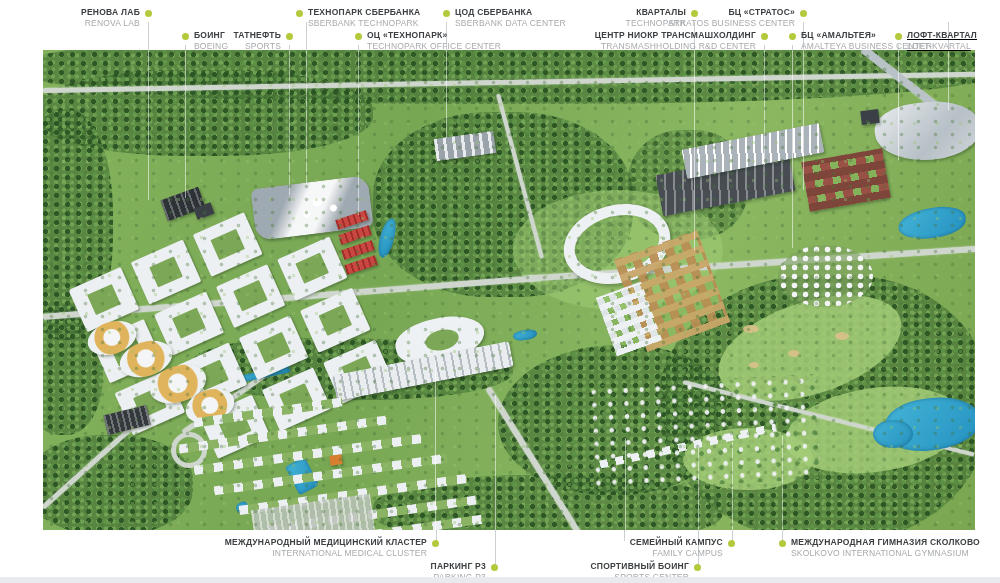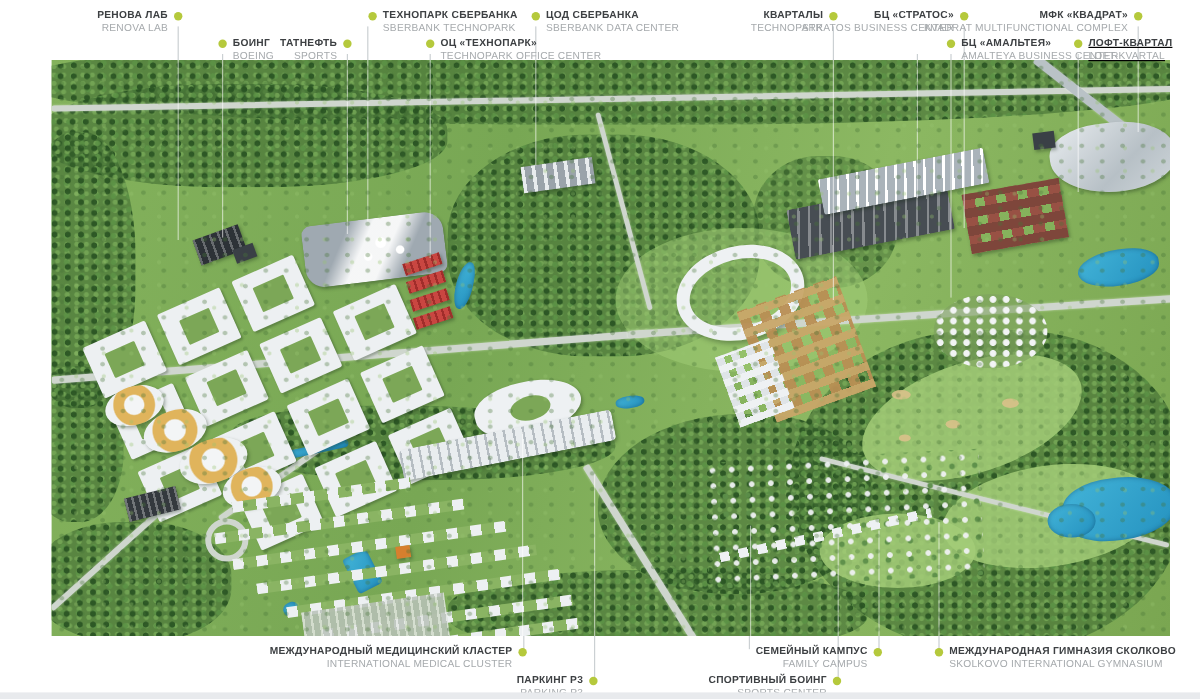--- a/index.html
+++ b/index.html
@@ -243,21 +243,21 @@
         <div class="en">BOEING</div>
       </div>
   </div>
   <div class="co co-r" style="right:707px;top:30px;">
     <div class="txt">
         <div class="ru">ТАТНЕФТЬ</div>
         <div class="en">SPORTS</div>
       </div>
     <span class="dot"></span>
   </div>
-  <div class="co co-l" style="left:307px;top:7px;">
+  <div class="co co-l" style="left:296px;top:7px;">
     <span class="dot"></span>
     <div class="txt">
         <div class="ru">ТЕХНОПАРК СБЕРБАНКА</div>
         <div class="en">SBERBANK TECHNOPARK</div>
       </div>
   </div>
   <div class="co co-l" style="left:355px;top:30px;">
     <span class="dot"></span>
     <div class="txt">
         <div class="ru">ОЦ «ТЕХНОПАРК»</div>
@@ -271,41 +271,41 @@
         <div class="en">SBERBANK DATA CENTER</div>
       </div>
   </div>
   <div class="co co-r" style="right:302px;top:7px;">
     <div class="txt">
         <div class="ru">КВАРТАЛЫ</div>
         <div class="en">TECHNOPARK</div>
       </div>
     <span class="dot"></span>
   </div>
+  <div class="co co-r" style="right:232px;top:30px;">
+    <div class="txt">
+        <div class="ru">ЦЕНТР НИОКР ТРАНСМАШХОЛДИНГ</div>
+        <div class="en">TRANSMASHHOLDING R&amp;D CENTER</div>
+      </div>
+    <span class="dot"></span>
+  </div>
   <div class="co co-r" style="right:193px;top:7px;">
     <div class="txt">
         <div class="ru">БЦ «СТРАТОС»</div>
         <div class="en">STRATOS BUSINESS CENTER</div>
       </div>
     <span class="dot"></span>
   </div>
   <div class="co co-l" style="left:789px;top:30px;">
     <span class="dot"></span>
     <div class="txt">
         <div class="ru">БЦ «АМАЛЬТЕЯ»</div>
         <div class="en">AMALTEYA BUSINESS CENTER</div>
       </div>
   </div>
-  <div class="co co-r" style="right:48px;top:7px;">
-    <div class="txt">
-        <div class="ru">МФК «КВАДРАТ»</div>
-        <div class="en">KVADRAT MULTIFUNCTIONAL COMPLEX</div>
-      </div>
-    <span class="dot"></span>
-  </div>
   <div class="co co-l" style="left:895px;top:30px;text-decoration:underline;">
     <span class="dot"></span>
     <div class="txt">
         <div class="ru">ЛОФТ-КВАРТАЛ</div>
         <div class="en">LOFT-KVARTAL</div>
       </div>
   </div>
 
   <div class="co co-r" style="right:561px;top:537px;">
     <div class="txt">

